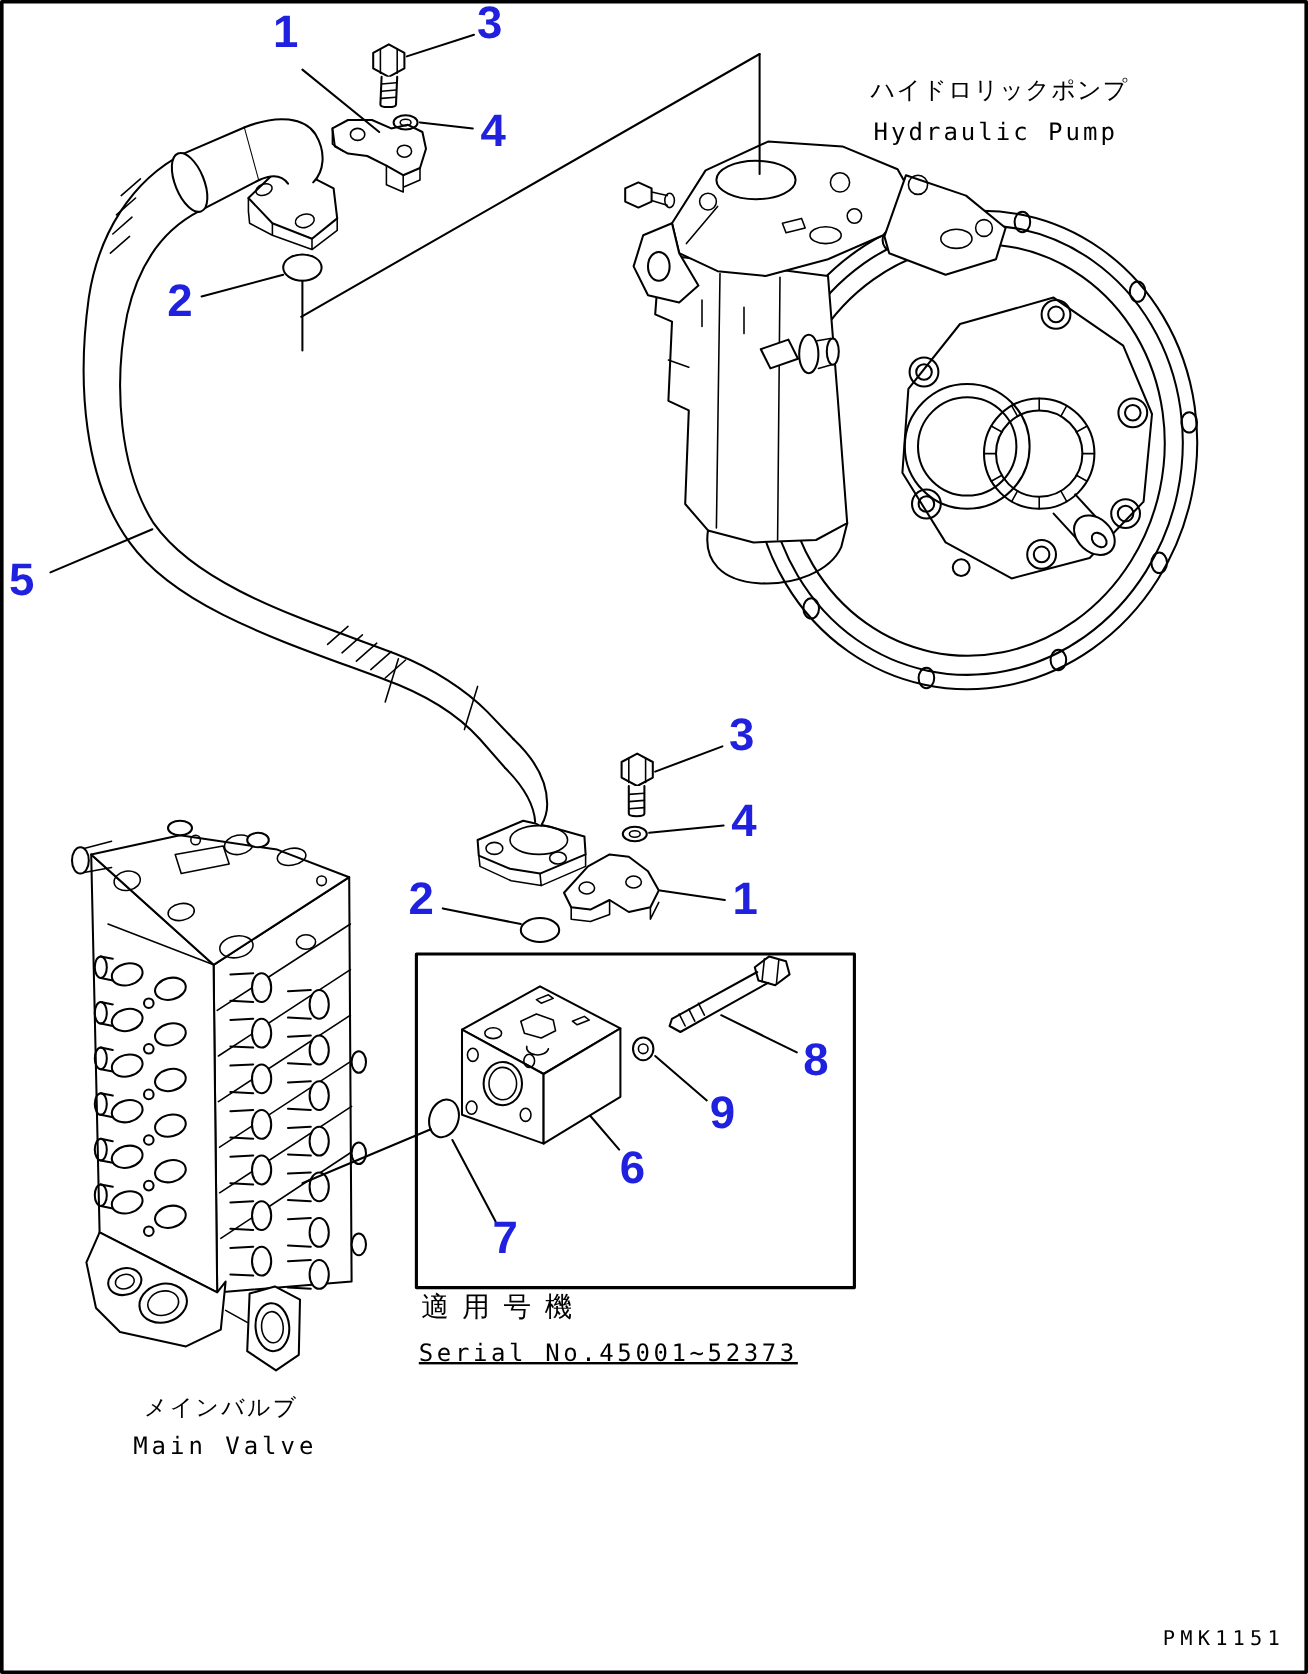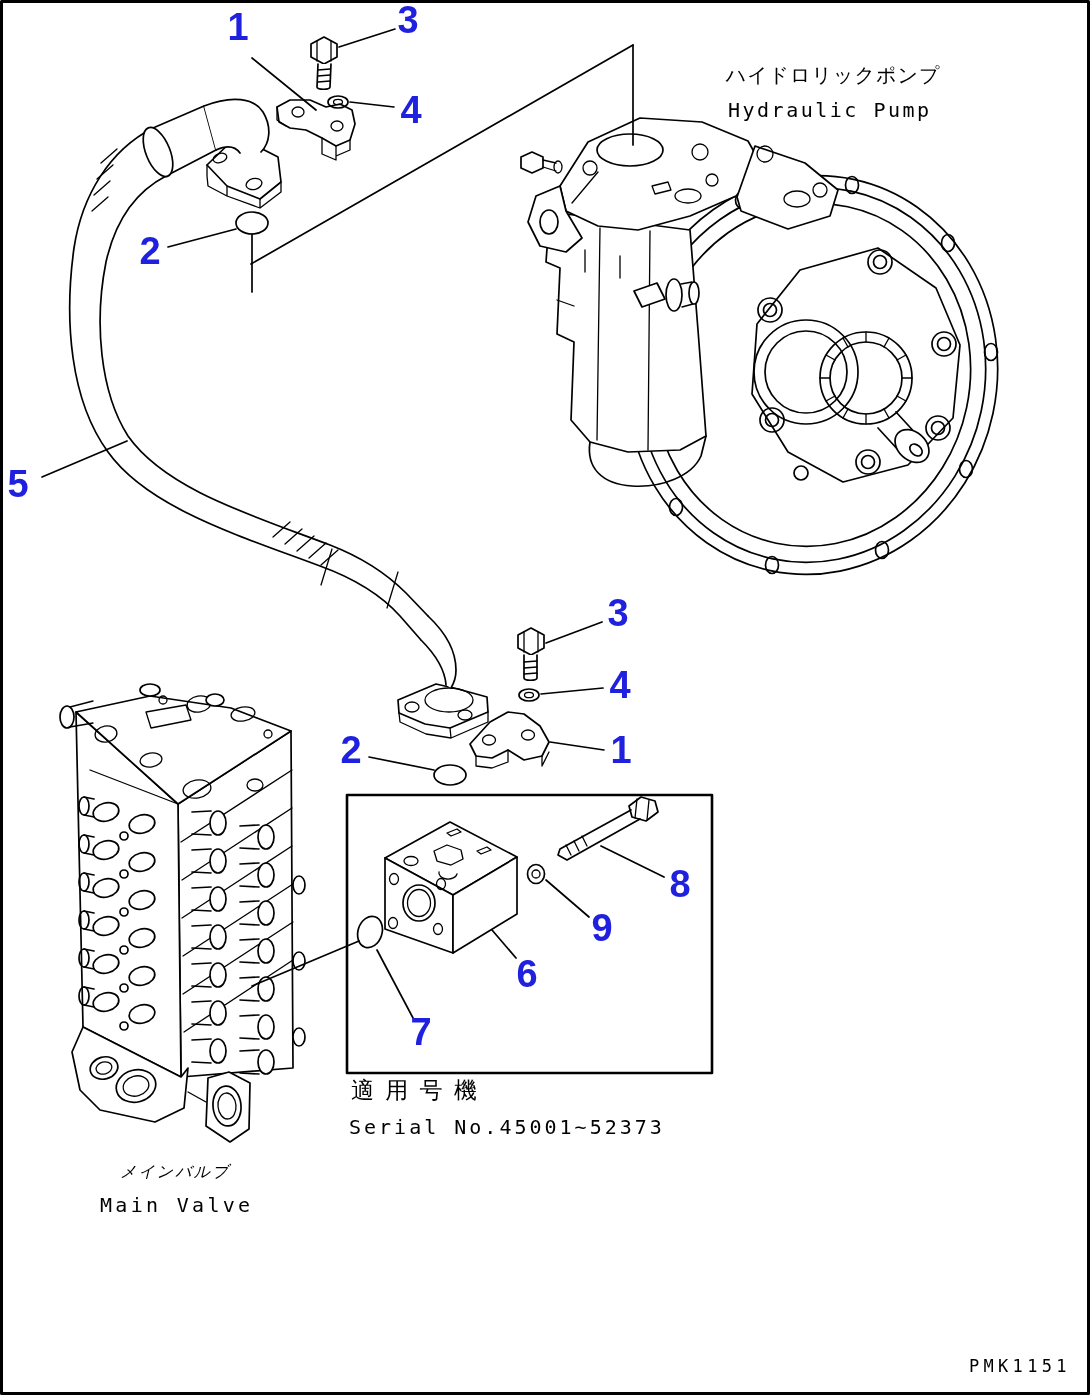--- a/index.html
+++ b/index.html
@@ -303,24 +303,24 @@
     <path d="M 516,958 L 492,930"></path>
     <path d="M 413,1018 L 377,950"></path>
     <path d="M 359,941 L 252,986"></path>
   </g>
 </svg>
 
 <div class="lbl jp" style="left:725px;top:64px;width:216px;text-align:center;font-size:20px;letter-spacing:1px;">ハイドロリックポンプ</div>
 <div class="lbl mono" style="left:728px;top:99px;width:216px;text-align:left;font-size:20px;letter-spacing:2.5px;">Hydraulic Pump</div>
 
 <div class="lbl jp" style="left:351px;top:1078px;font-size:23px;letter-spacing:2px;">適 用 号 機</div>
-<div class="lbl mono" style="left:349px;top:1116px;font-size:20px;letter-spacing:3px;">Serial No.45001~52373</div>
-
-<div class="lbl jp" style="left:120px;top:1163px;font-size:16px;letter-spacing:2px;font-style:italic;">メインバルブ</div>
-<div class="lbl mono" style="left:100px;top:1194px;font-size:20px;letter-spacing:3.3px;">Main Valve</div>
+<div class="lbl mono" style="left:349px;top:1116px;font-size:20px;letter-spacing:3px;text-decoration:underline;">Serial No.45001~52373</div>
+
+<div class="lbl jp" style="left:120px;top:1163px;font-size:19px;letter-spacing:2px;">メインバルブ</div>
+<div class="lbl mono" style="left:111px;top:1194px;font-size:20px;letter-spacing:3.3px;">Main Valve</div>
 
 <div class="lbl mono" style="left:969px;top:1357px;font-size:17px;letter-spacing:4.3px;">PMK1151</div>
 
 <span class="callout" style="left:238px;top:27px;">1</span>
 <span class="callout" style="left:408px;top:20px;">3</span>
 <span class="callout" style="left:411px;top:110px;">4</span>
 <span class="callout" style="left:150px;top:251px;">2</span>
 <span class="callout" style="left:18px;top:484px;">5</span>
 <span class="callout" style="left:618px;top:613px;">3</span>
 <span class="callout" style="left:620px;top:685px;">4</span>

